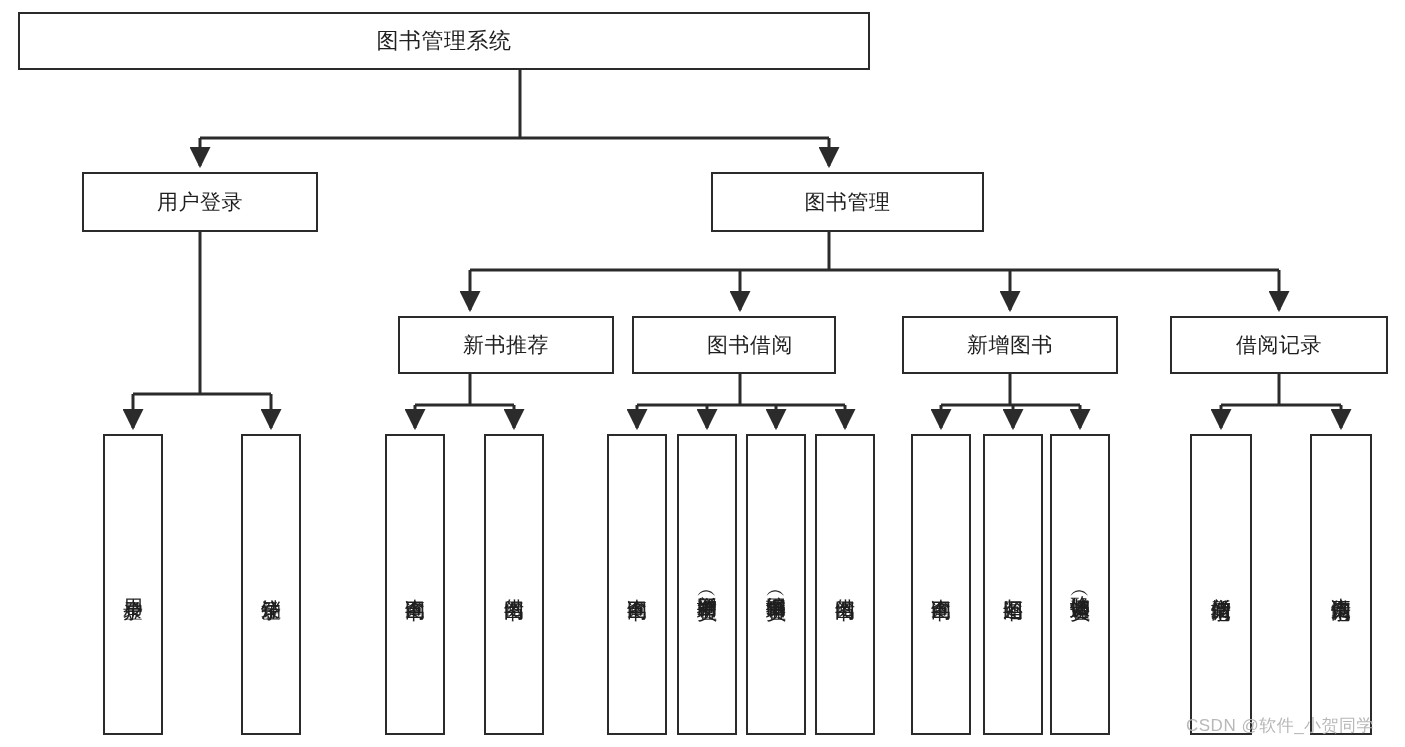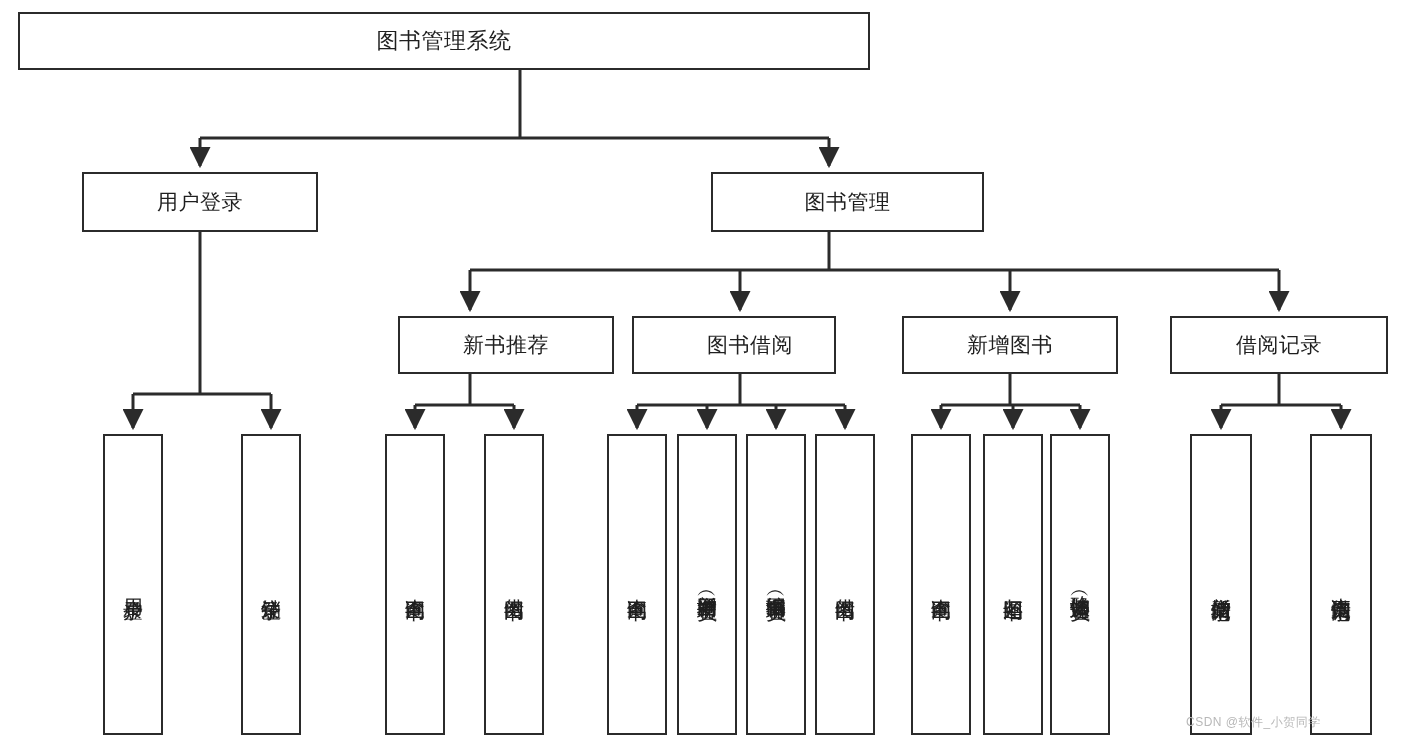--- a/index.html
+++ b/index.html
@@ -59,21 +59,21 @@
     white-space: normal;
     max-height: 270px;
   }
   .node.leaf.tall .node-label {
     max-height: 285px;
   }
   #watermark {
     position: absolute;
     left: 1186px;
     top: 714px;
-    font-size: 12px;
+    font-size: 17px;
     color: #b8b8b8;
     white-space: nowrap;
     letter-spacing: 0.5px;
   }
 </style>
 </head>
 <body>
 
 <div id="canvas">
 

